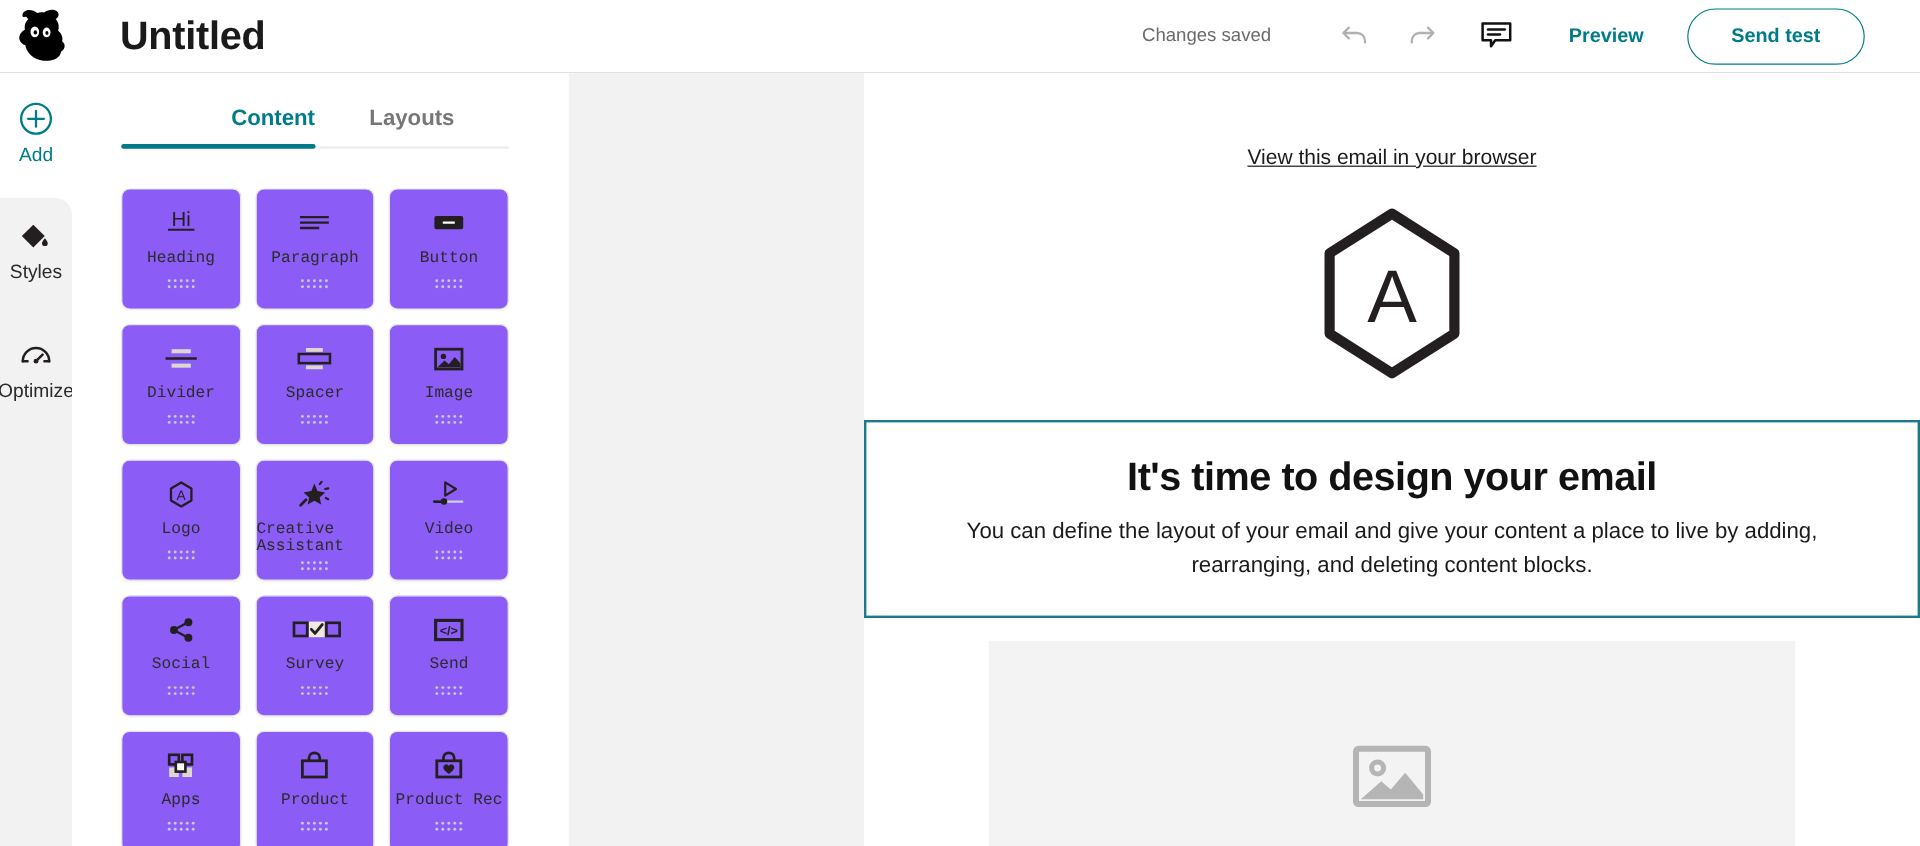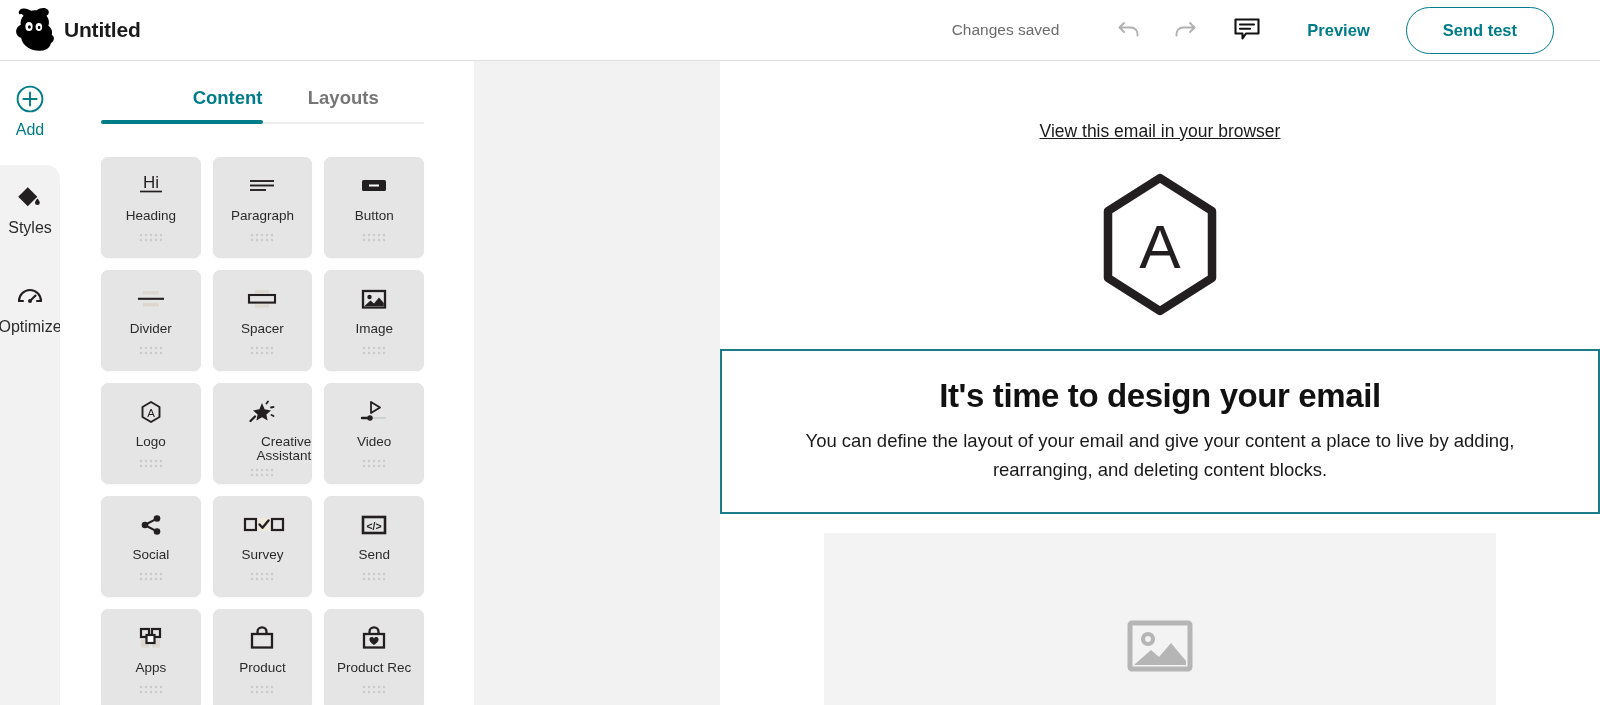--- a/index.html
+++ b/index.html
@@ -13,21 +13,22 @@
 
   
   #topbar {
     position: absolute; left: 0; top: 0; width: 1600px; height: 61px;
     background: #ffffff;
     border-bottom: 1px solid #e0e0e0;
     display: flex; align-items: center;
   }
   #brand-logo { width: 58px; height: 48px; margin-left: 6px; flex: 0 0 auto; }
   #doc-title {
-    font-size: 21px; font-weight: 700; color: #1a1a1a;
+    margin-left: 36px;
+    font-size: 33px; font-weight: 700; color: #1a1a1a;
     letter-spacing: -0.2px;
   }
   #topbar-right {
     margin-left: auto; display: flex; align-items: center; height: 100%;
     padding-right: 46px;
   }
   #saved-status { font-size: 15.5px; color: #6b6b6b; margin-right: 50px; }
   .toolbar-icon-btn {
     width: 40px; height: 40px; display: flex; align-items: center; justify-content: center;
     background: none; border: none; cursor: pointer;
@@ -90,30 +91,30 @@
     content: ""; position: absolute; left: 0; right: 0; bottom: -2px;
     height: 4px; background: #007c89; border-radius: 2px;
   }
 
   #block-grid {
     margin: 33px 41px 0 41px;
     display: grid; grid-template-columns: repeat(3, 1fr);
     gap: 12px 12px;
   }
   .block-card {
-    height: 101px; background: #e5e5e5;
+    height: 101px; background: #8b5cf6;
     border: 1px solid #e4e4e4; border-radius: 7px;
     display: flex; flex-direction: column; align-items: center;
     padding-top: 14px; cursor: grab;
     box-shadow: 0 1px 2px rgba(0,0,0,0.035);
   }
   .card-icon { height: 28px; display: flex; align-items: center; justify-content: center; }
   .card-label {
-    font-size: 13.5px; color: #2b2b2b; text-align: right;
-    line-height: 14px; margin-top: 9px;
+    font-size: 13.5px; color: #2b2b2b; text-align: left;
+    line-height: 14px; margin-top: 9px; font-family: Liberation Mono, monospace;
   }
   .card-label.two-line { line-height: 14px; }
   .drag-dots { margin-top: auto; margin-bottom: 11px; }
 
   
   #panel-scrollbar-track {
     position: absolute; left: 465px; top: 61px; width: 13px; height: 644px;
     background: #ffffff;
   }
   #panel-scrollbar-thumb {

